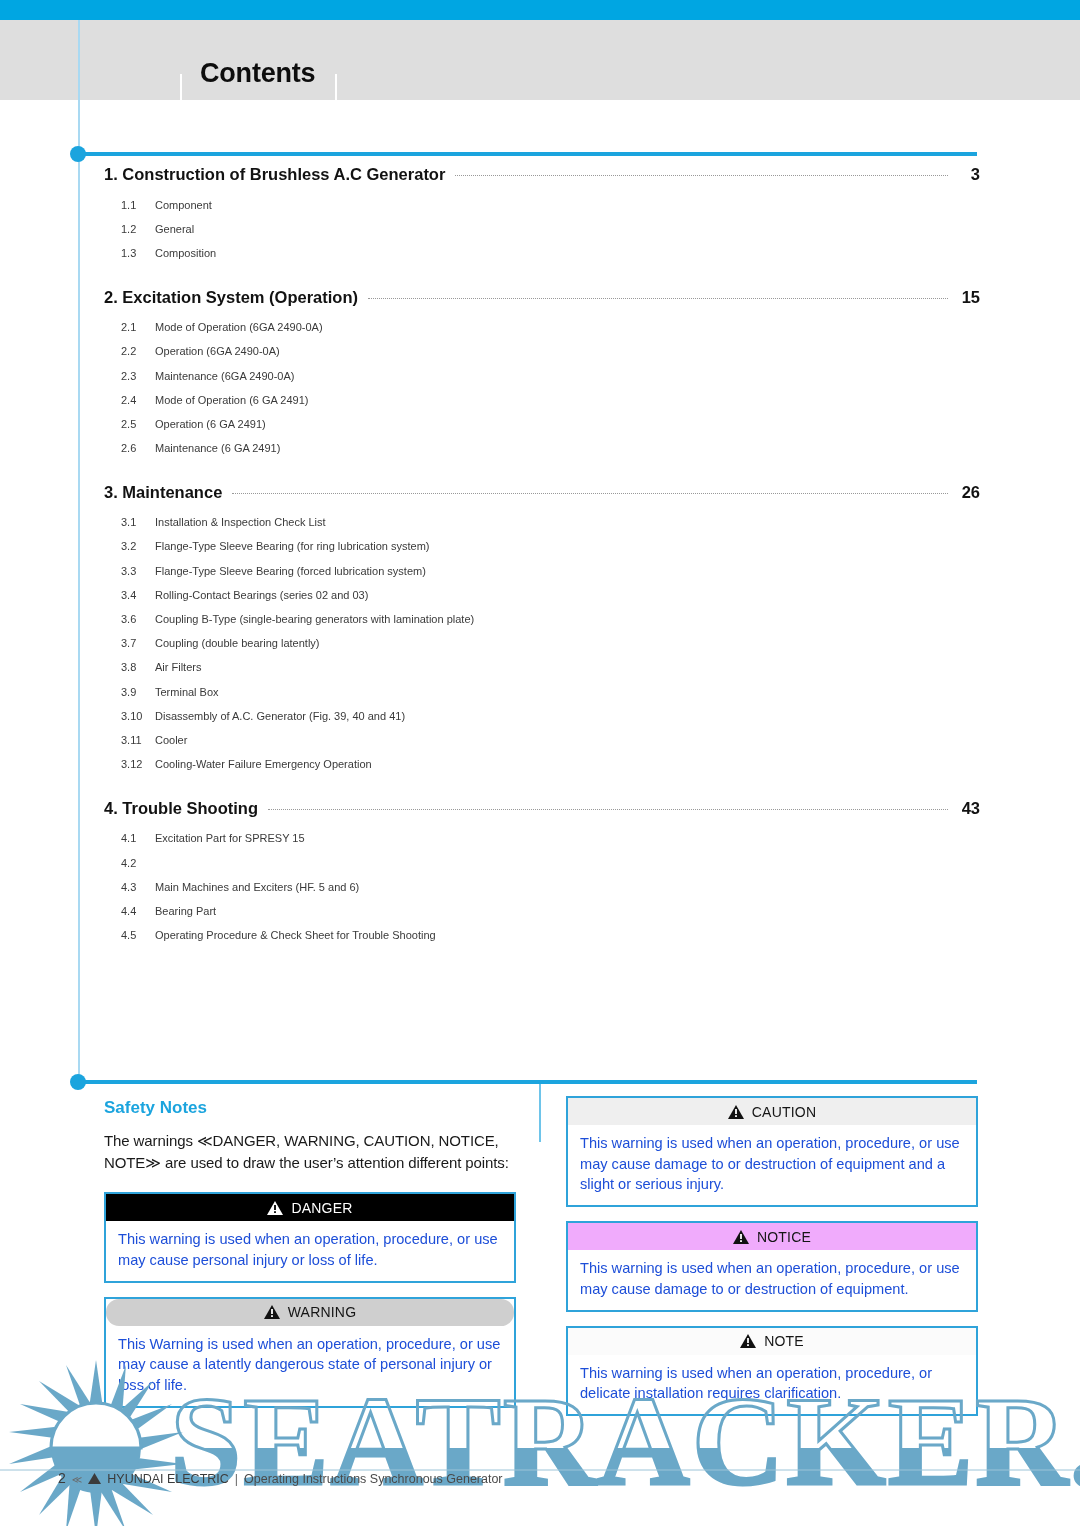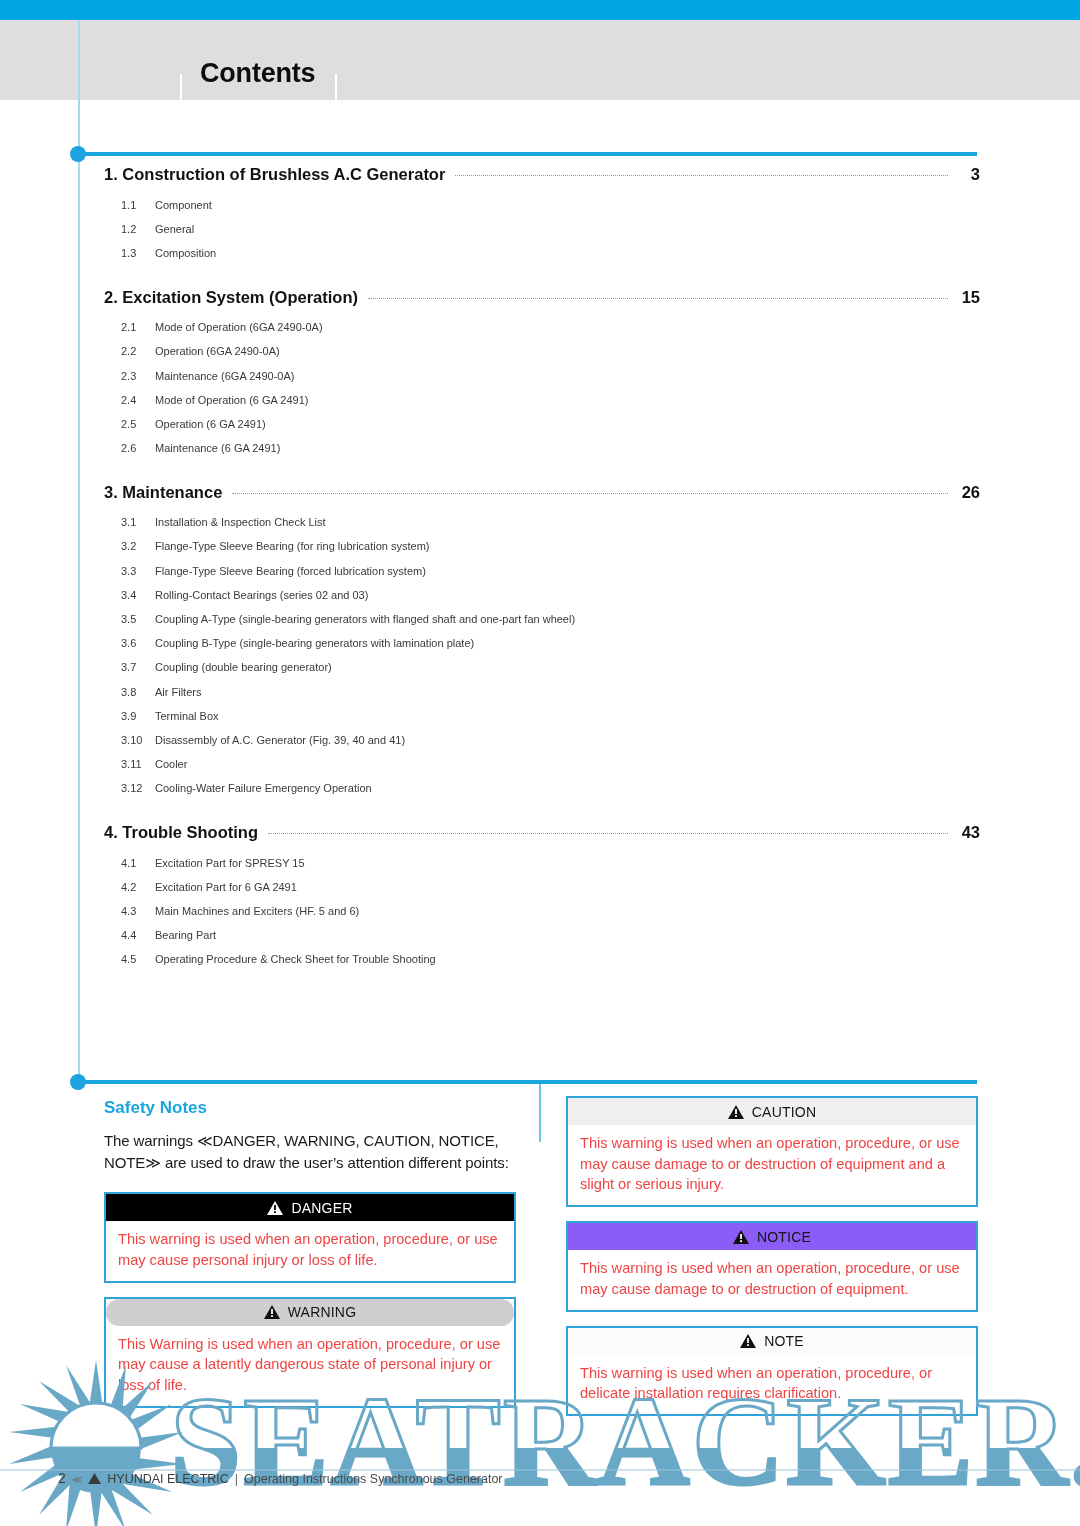--- a/index.html
+++ b/index.html
@@ -199,28 +199,28 @@
     justify-content: center;
     gap: 8px;
     height: 27px;
     font-size: 14px;
     letter-spacing: 0.2px;
   }
   .wbox-body {
     padding: 8px 12px 10px 12px;
     font-size: 14.6px;
     line-height: 1.42;
-    color: #ef4444;
+    color: #1d4ed8;
   }
 
   
   .head-danger  { background: #000000; color: #ffffff; }
   .head-warning { background: #cfcfcf; color: #151515; border-radius: 13px; }
   .head-caution { background: #efefef; color: #151515; }
-  .head-notice  { background: #8b5cf6; color: #151515; text-align: center; }
+  .head-notice  { background: #f0abfc; color: #151515; text-align: center; }
   .head-note    { background: #fbfbfb; color: #151515; }
 
   .tri { display: block; }
 
   
   .watermark {
     position: absolute;
     left: 0;
     top: 1352px;
     width: 1080px;
@@ -344,30 +344,26 @@
       </div>
       <div class="toc-sub">
         <span class="num">3.3</span>
         <span class="txt">Flange-Type Sleeve Bearing (forced lubrication system)</span>
       </div>
       <div class="toc-sub">
         <span class="num">3.4</span>
         <span class="txt">Rolling-Contact Bearings (series 02 and 03)</span>
       </div>
       <div class="toc-sub">
-        <span class="num">3.5</span>
-        <span class="txt">Coupling A-Type (single-bearing generators with flanged shaft and one-part fan wheel)</span>
-      </div>
-      <div class="toc-sub">
         <span class="num">3.6</span>
         <span class="txt">Coupling B-Type (single-bearing generators with lamination plate)</span>
       </div>
       <div class="toc-sub">
         <span class="num">3.7</span>
-        <span class="txt">Coupling (double bearing generator)</span>
+        <span class="txt">Coupling (double bearing latently)</span>
       </div>
       <div class="toc-sub">
         <span class="num">3.8</span>
         <span class="txt">Air Filters</span>
       </div>
       <div class="toc-sub">
         <span class="num">3.9</span>
         <span class="txt">Terminal Box</span>
       </div>
       <div class="toc-sub">
@@ -392,21 +388,20 @@
         </span>
         <span class="leader"></span>
         <span class="ch-page">43</span>
       </div>
       <div class="toc-sub">
         <span class="num">4.1</span>
         <span class="txt">Excitation Part for SPRESY 15</span>
       </div>
       <div class="toc-sub">
         <span class="num">4.2</span>
-        <span class="txt">Excitation Part for 6 GA 2491</span>
       </div>
       <div class="toc-sub">
         <span class="num">4.3</span>
         <span class="txt">Main Machines and Exciters (HF. 5 and 6)</span>
       </div>
       <div class="toc-sub">
         <span class="num">4.4</span>
         <span class="txt">Bearing Part</span>
       </div>
       <div class="toc-sub">

